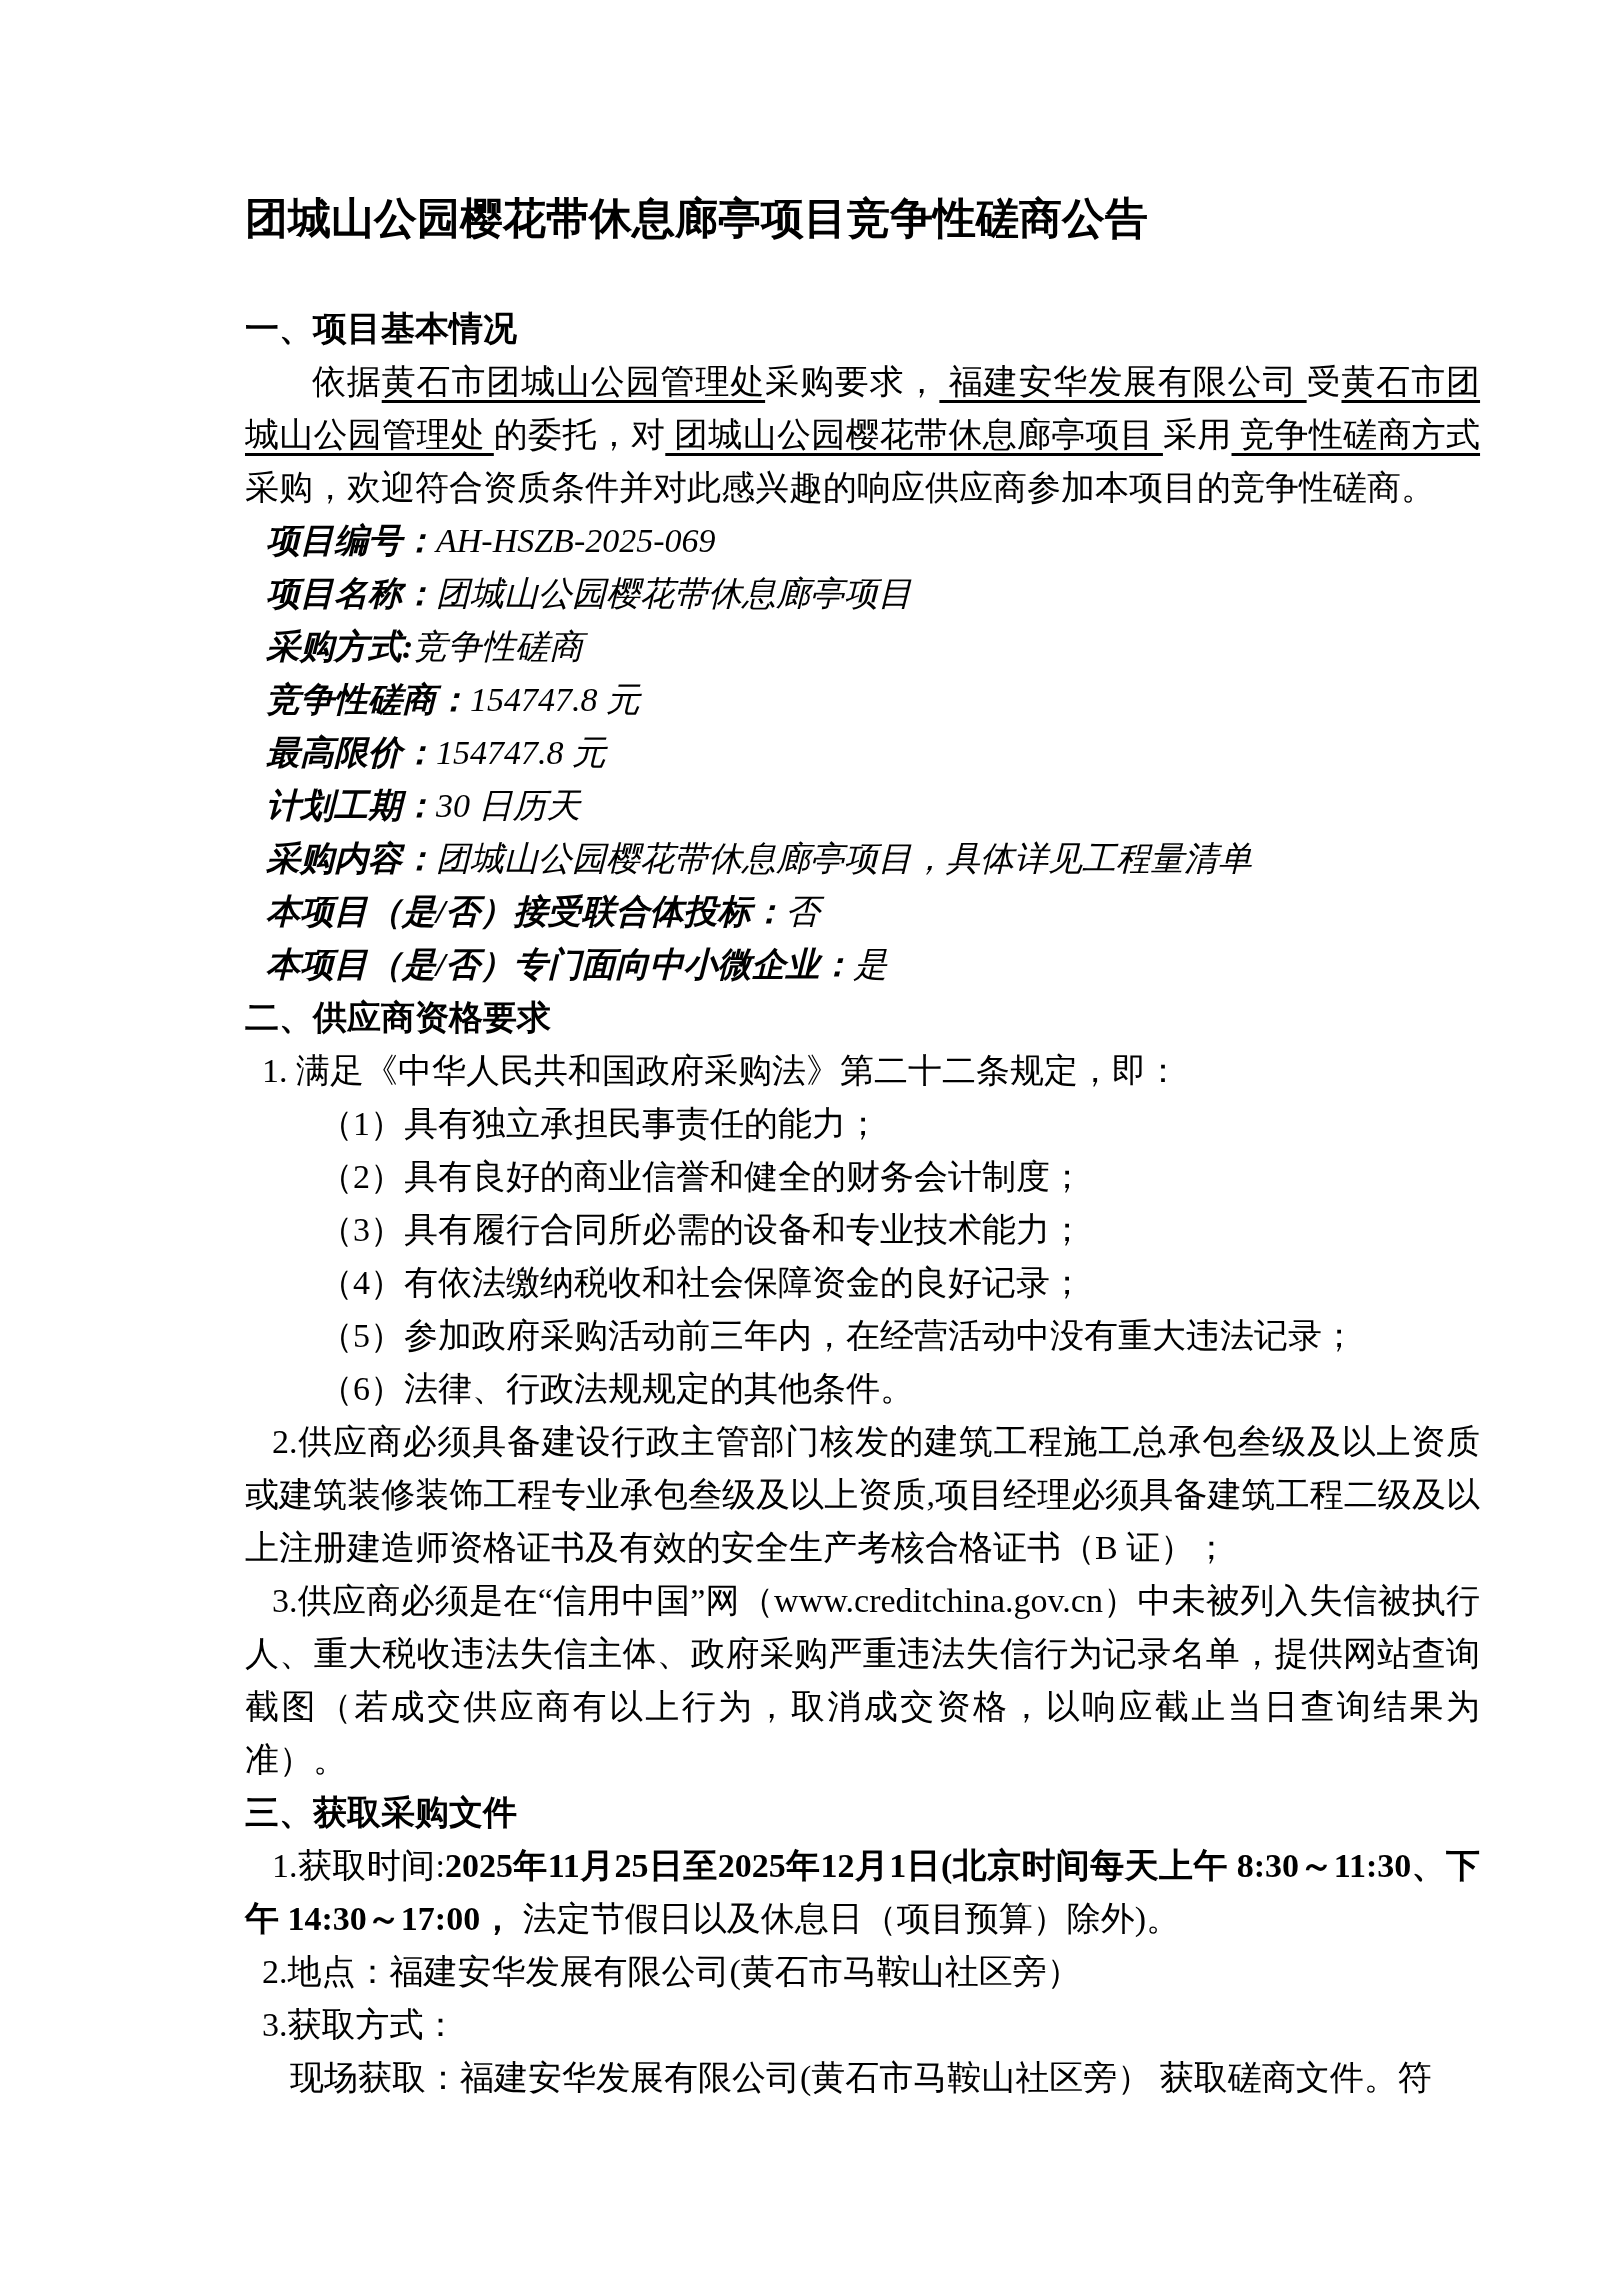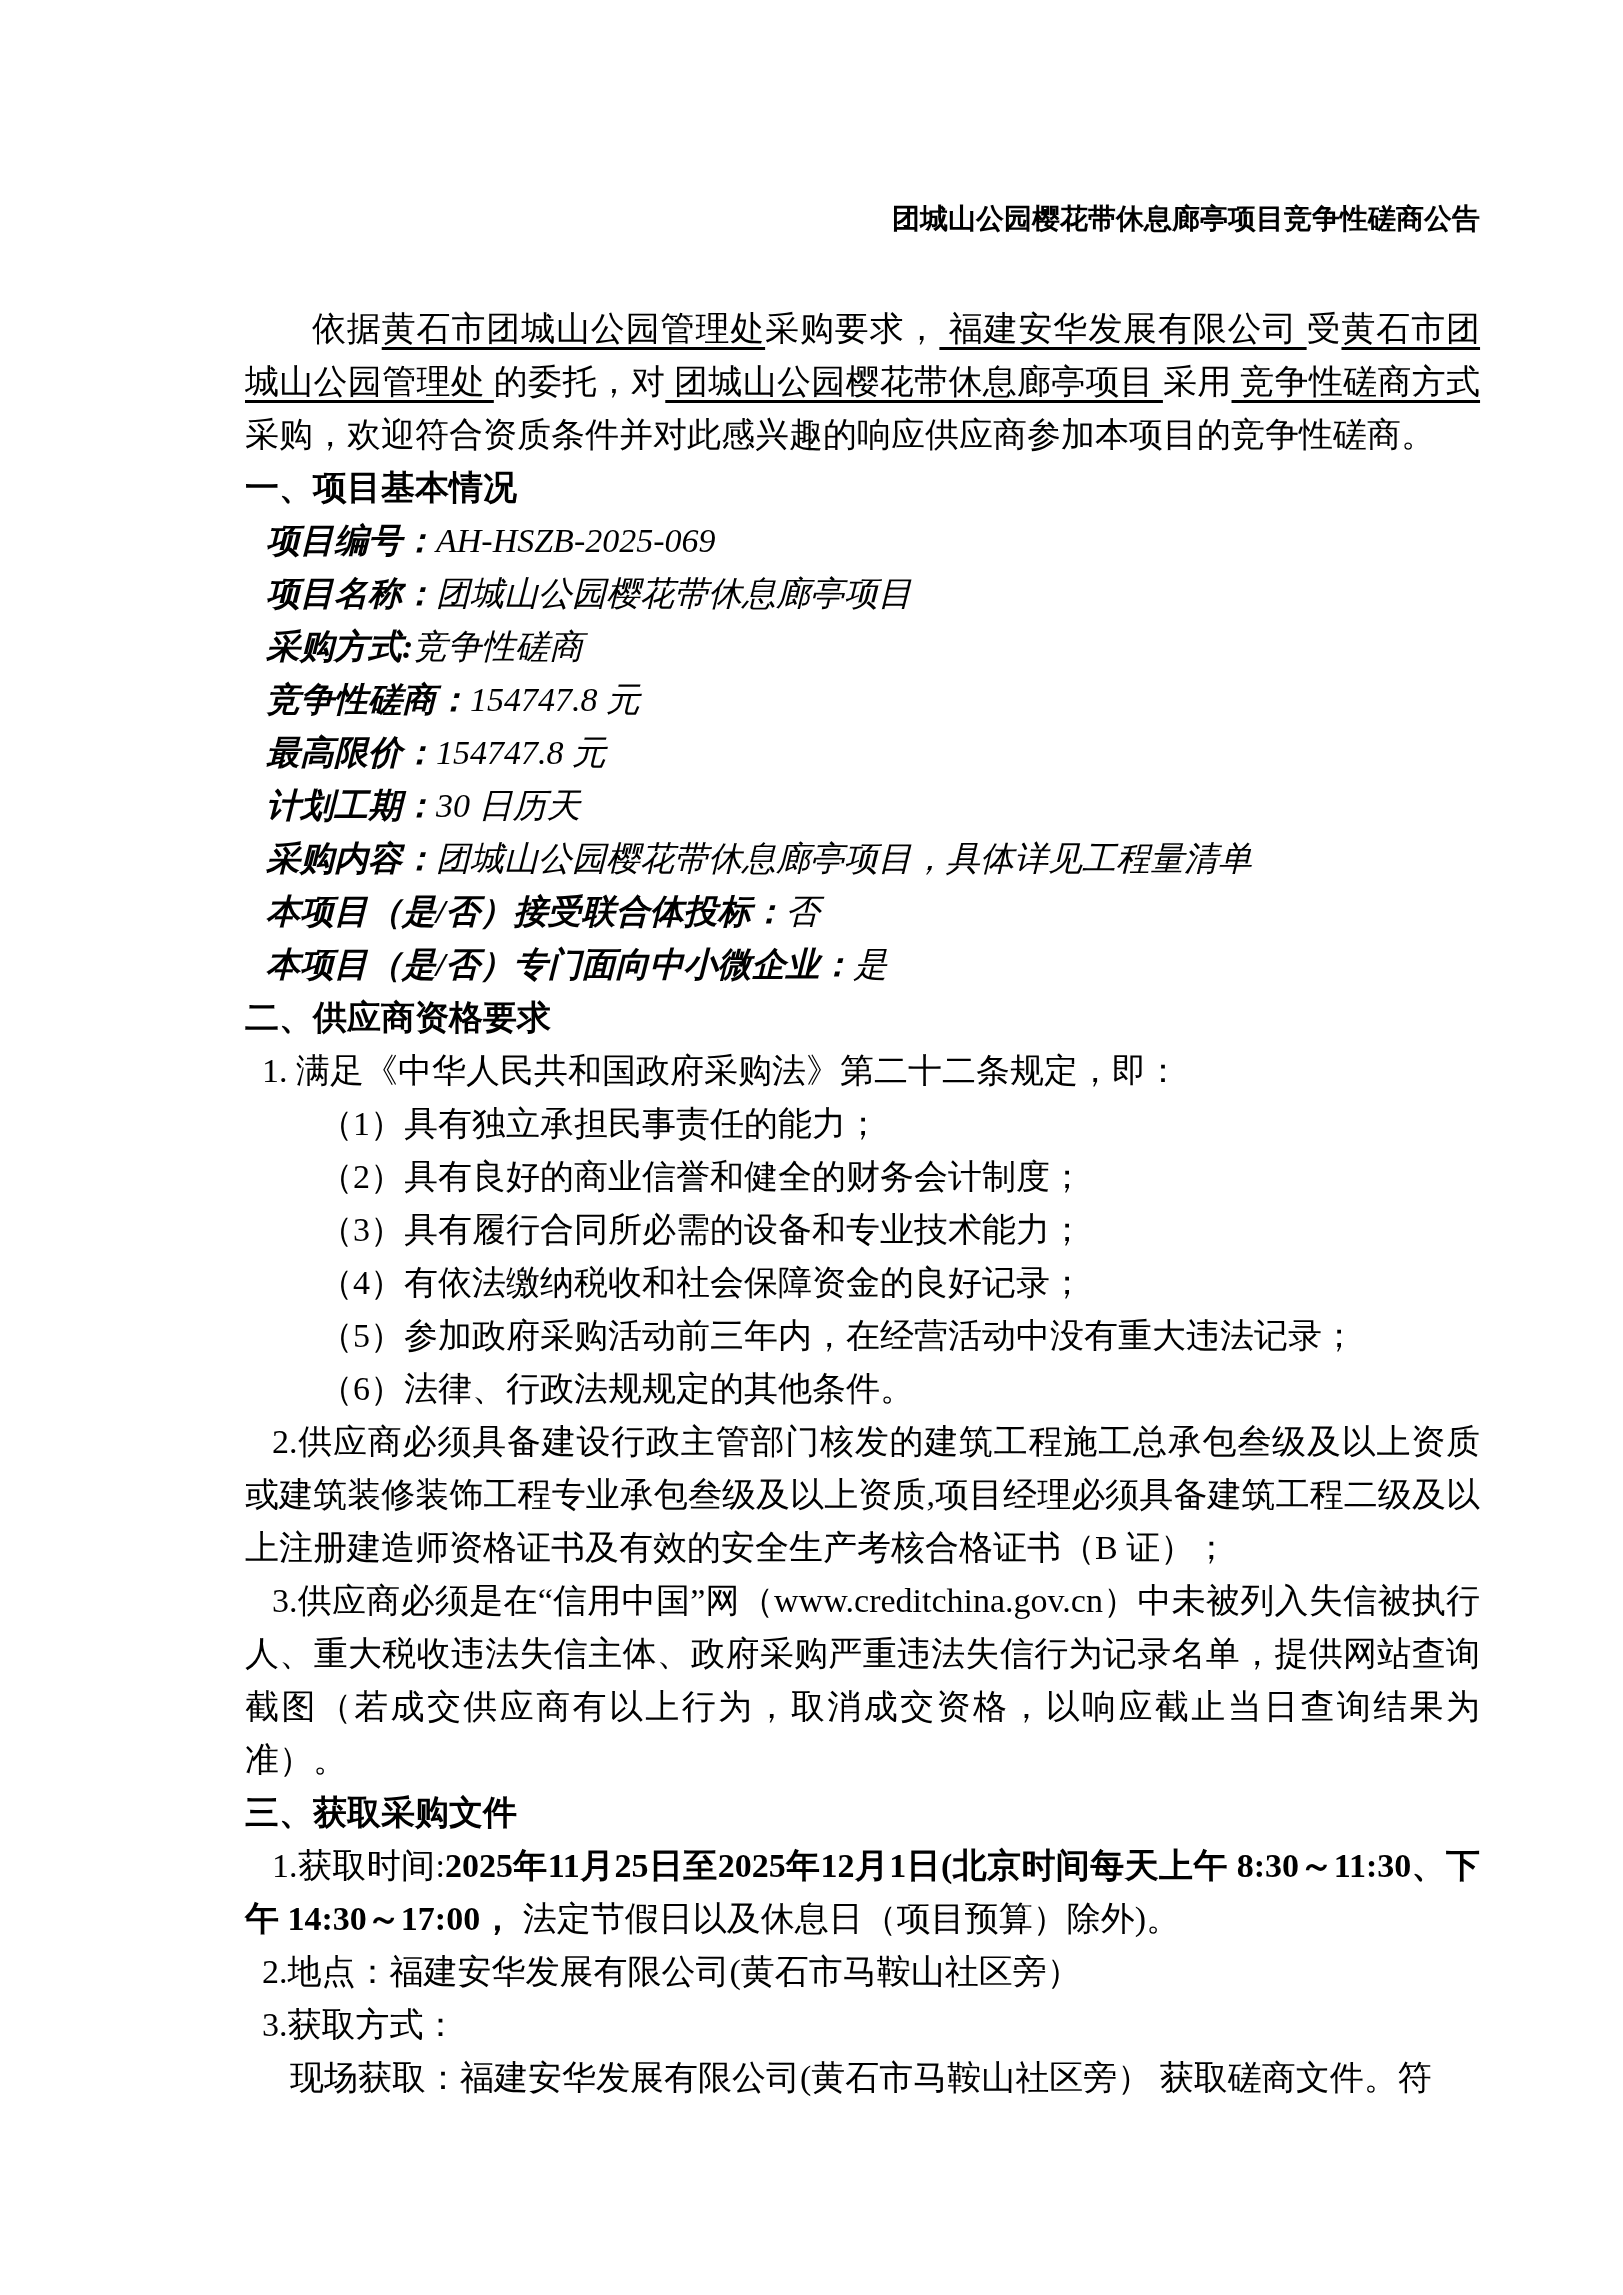--- a/index.html
+++ b/index.html
@@ -13,24 +13,24 @@
     height: 2295px;
     box-sizing: border-box;
     background: #ffffff;
     color: #000000;
     font-family: "Liberation Serif", "DejaVu Serif", serif;
     padding: 192px 143px 0 245px;
     overflow: hidden;
   }
   .title {
     margin: 0;
-    font-size: 28px;
+    font-size: 43px;
     line-height: 54px;
     font-weight: bold;
-    text-align: right;
+    text-align: left;
     letter-spacing: 0;
     white-space: nowrap;
   }
   .doc-body {
     margin-top: 56px;
     font-size: 34px;
     line-height: 53px;
   }
   .para {
     margin: 0;
@@ -51,22 +51,22 @@
     text-decoration-thickness: 2.6px;
     text-underline-offset: 7.2px;
   }
 </style>
 </head>
 <body>
 
 <div class="page">
   <h1 class="title">团城山公园樱花带休息廊亭项目竞争性磋商公告</h1>
   <div class="doc-body" id="doc-body">
+      <p class="para heading"><span class="b">一、项目基本情况</span></p>
       <p class="para indent2"><span>依据</span><span class="u">黄石市团城山公园管理处</span><span>采购要求，</span><span class="u"> 福建安华发展有限公司 </span><span>受</span><span class="u">黄石市团城山公园管理处 </span><span>的委托，对</span><span class="u"> 团城山公园樱花带休息廊亭项目 </span><span>采用</span><span class="u"> 竞争性磋商方式 </span><span>采购，欢迎符合资质条件并对此感兴趣的响应供应商参加本项目的竞争性磋商。</span></p>
-      <p class="para heading"><span class="b">一、项目基本情况</span></p>
       <p class="para item"><span class="b">项目编号：</span><span>AH-HSZB-2025-069</span></p>
       <p class="para item"><span class="b">项目名称：</span><span>团城山公园樱花带休息廊亭项目</span></p>
       <p class="para item"><span class="b">采购方式:</span><span>竞争性磋商</span></p>
       <p class="para item"><span class="b">竞争性磋商：</span><span>154747.8 元</span></p>
       <p class="para item"><span class="b">最高限价：</span><span>154747.8 元</span></p>
       <p class="para item"><span class="b">计划工期：</span><span>30 日历天</span></p>
       <p class="para item"><span class="b">采购内容：</span><span>团城山公园樱花带休息廊亭项目，具体详见工程量清单</span></p>
       <p class="para item"><span class="b">本项目（是/否）接受联合体投标：</span><span>否</span></p>
       <p class="para item"><span class="b">本项目（是/否）专门面向中小微企业：</span><span>是</span></p>
       <p class="para heading"><span class="b">二、供应商资格要求</span></p>

